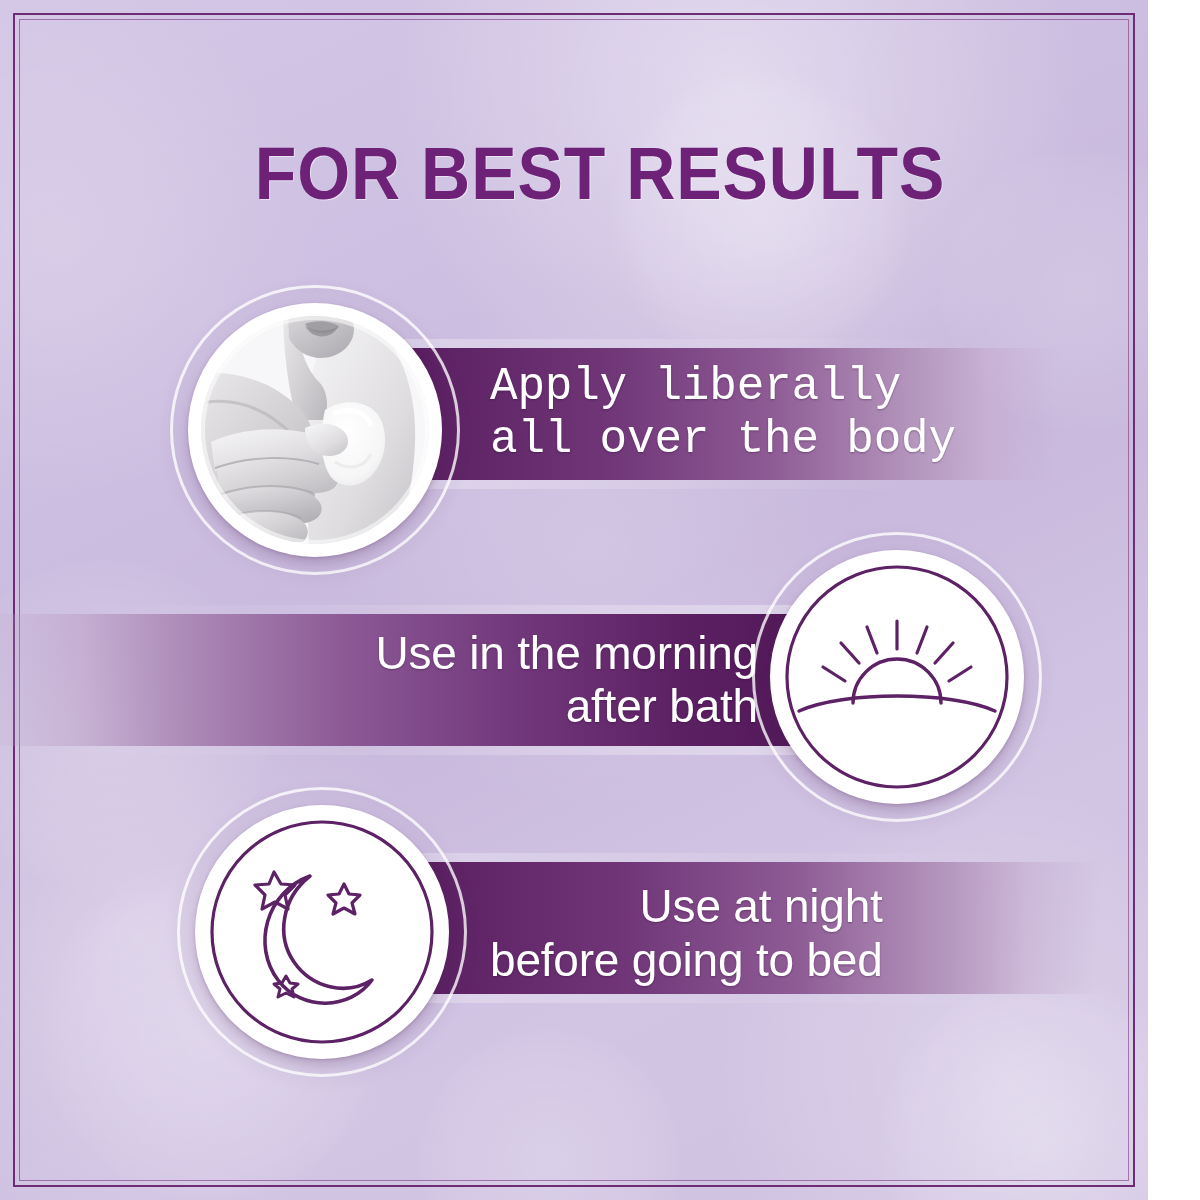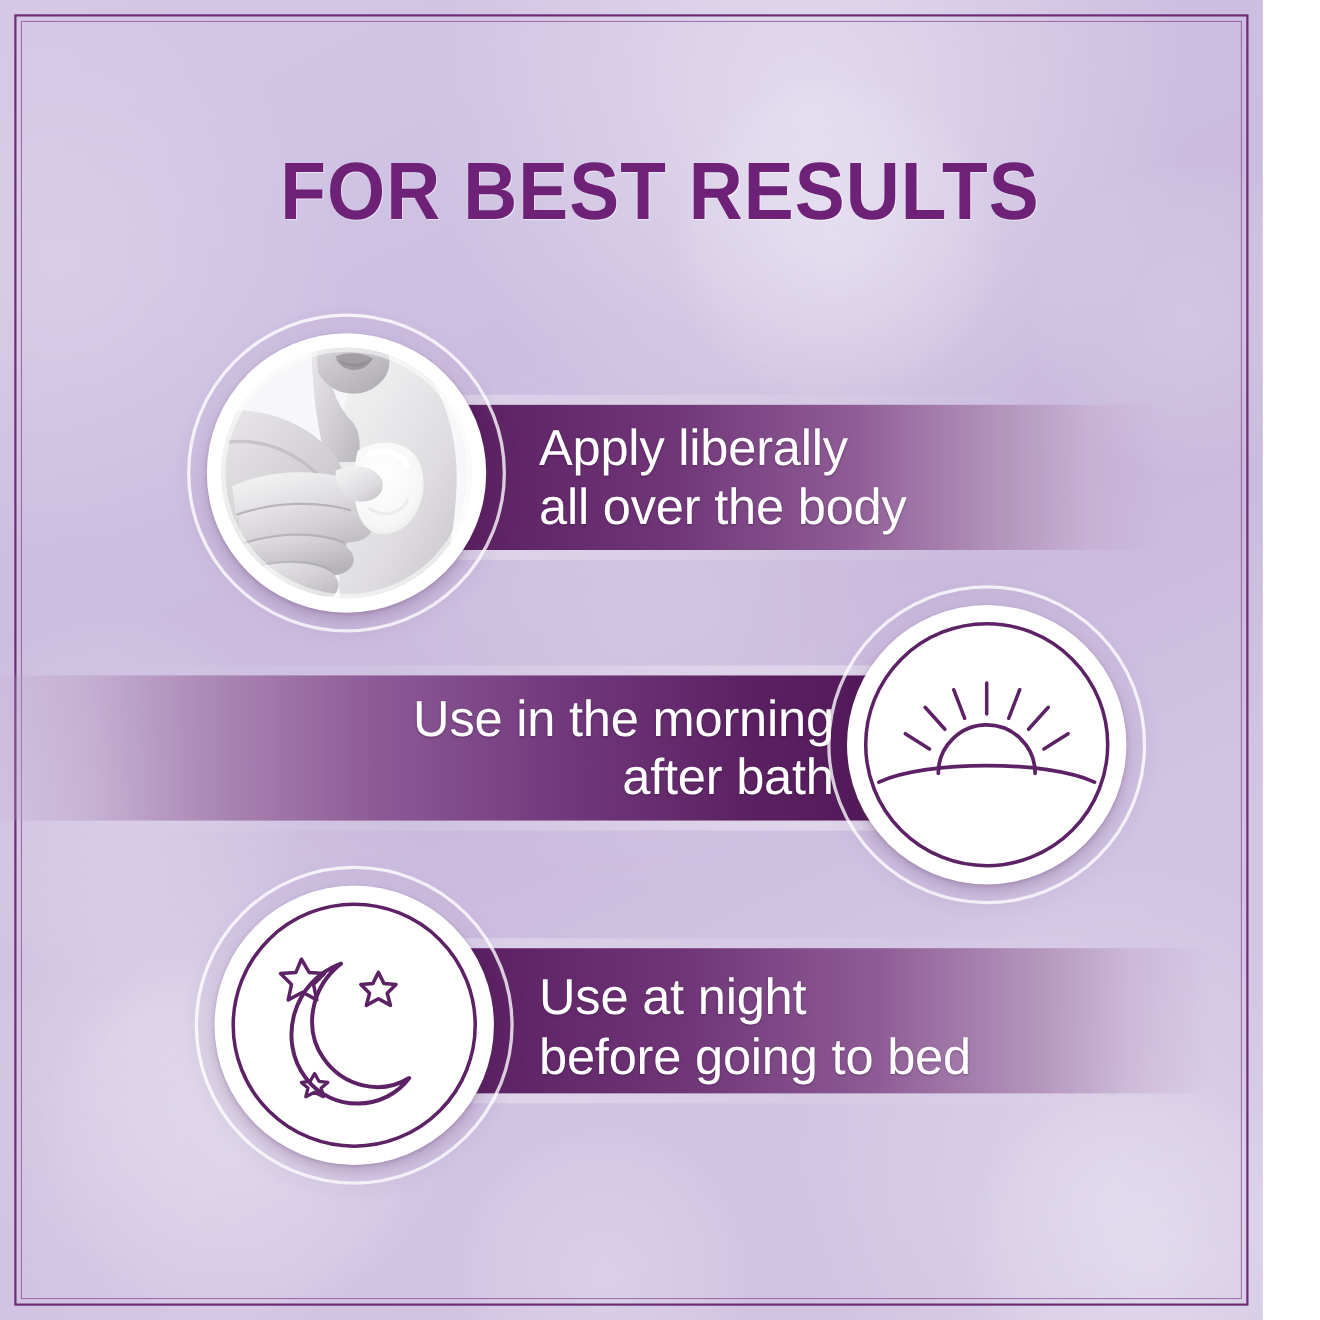--- a/index.html
+++ b/index.html
@@ -79,26 +79,27 @@
     line-height: 1.16;
     font-weight: normal;
     letter-spacing: -0.2px;
     text-shadow: 0 1px 2px rgba(40,10,45,0.35);
     white-space: pre-line;
   }
 
   
   #banner-apply {
     left: 300px;
-    top: 368px;
+    top: 348px;
     width: 760px;
     background: linear-gradient(90deg,
         #53195a 0%, #5b2062 16%, #6f3577 40%,
         #8e5b95 62%, #b394bb 80%,
         rgba(197,170,206,0.55) 91%, rgba(205,180,215,0.0) 100%);
+    font-family: Liberation Mono, monospace;
   }
   #banner-apply .txt { padding-left: 190px; text-align: left; }
   #banner-apply .cap-top,
   #banner-apply .cap-bot {
     background: linear-gradient(90deg, rgba(255,255,255,0.38) 0%, rgba(255,255,255,0.10) 55%, rgba(255,255,255,0) 90%);
   }
 
   
   #banner-morning {
     left: -20px;
@@ -123,21 +124,21 @@
   
   #banner-night {
     left: 300px;
     top: 862px;
     width: 800px;
     background: linear-gradient(90deg,
         #53195a 0%, #5b2062 16%, #6f3577 40%,
         #8e5b95 62%, #b394bb 80%,
         rgba(197,170,206,0.55) 91%, rgba(205,180,215,0.0) 100%);
   }
-  #banner-night .txt { padding-left: 190px; text-align: left; margin-top: 11px; }
+  #banner-night .txt { padding-left: 190px; text-align: right; margin-top: 11px; }
   #banner-night .cap-top,
   #banner-night .cap-bot {
     background: linear-gradient(90deg, rgba(255,255,255,0.38) 0%, rgba(255,255,255,0.10) 55%, rgba(255,255,255,0) 90%);
   }
 
   .cap-top, .cap-bot {
     position: absolute;
     left: 0; right: 0;
     height: 9px;
     z-index: 1;

